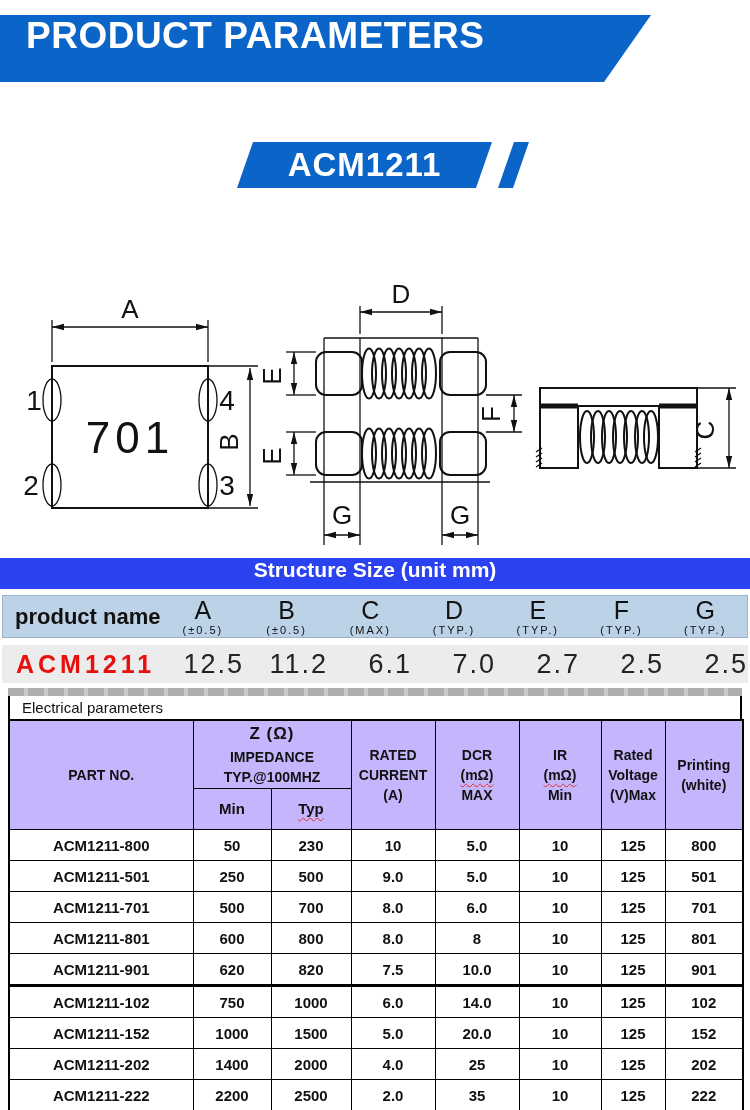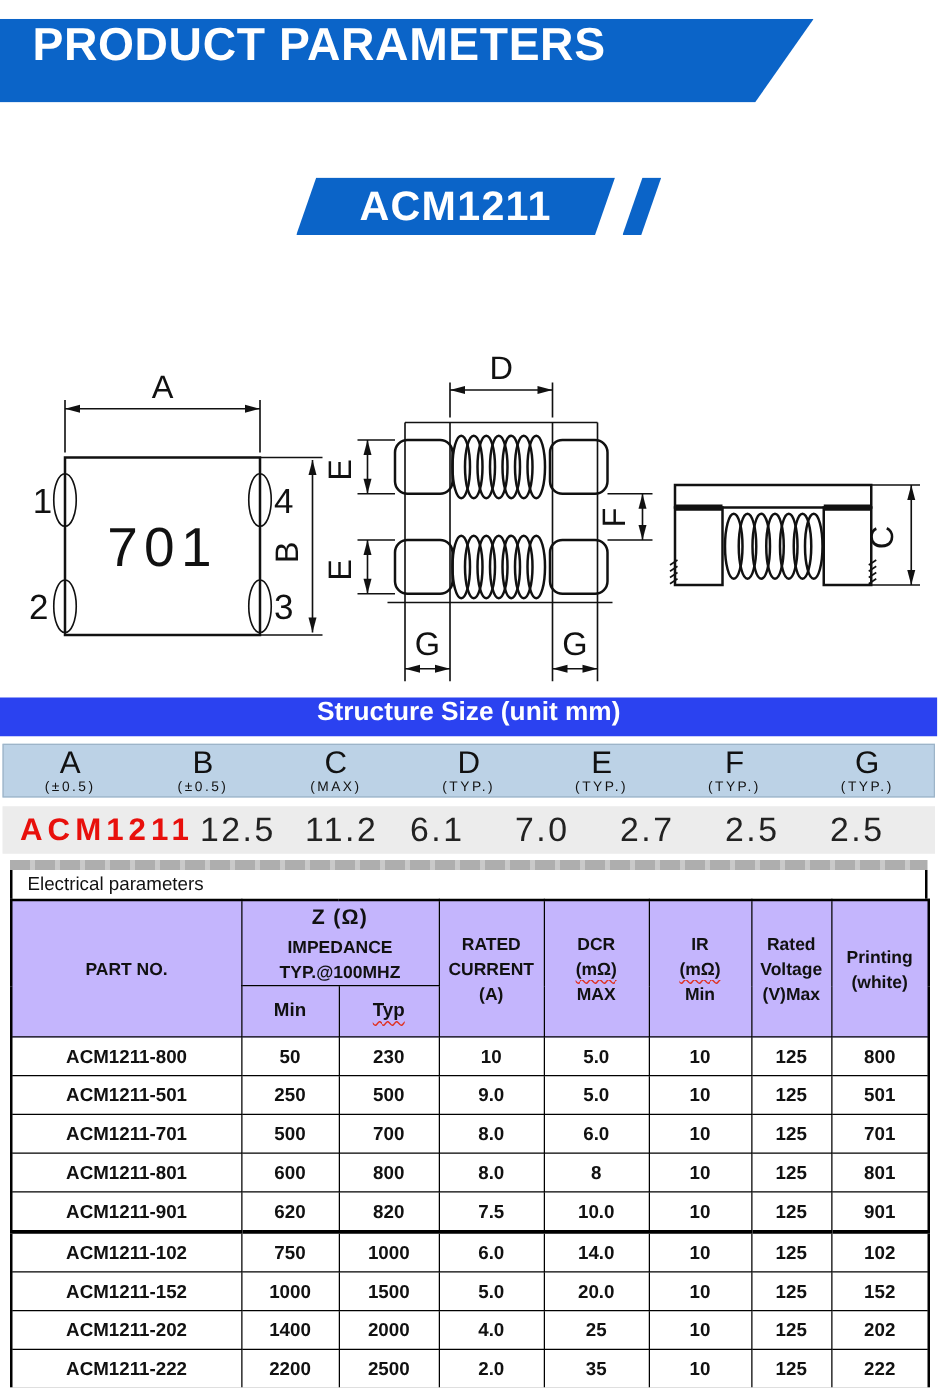--- a/index.html
+++ b/index.html
@@ -38,21 +38,21 @@
   .struct-head{position:absolute;top:595px;left:2px;width:746px;height:43px;background:#bcd2e6;
                border:1px solid #9db4c8;box-sizing:border-box;display:flex;align-items:center;}
   .struct-head .first{width:158px;font-size:22px;font-weight:bold;padding-left:12px;box-sizing:border-box;}
   .scol{flex:1;text-align:center;}
   .scol .letter{font-size:25px;line-height:1;}
   .scol .tol{font-size:11px;letter-spacing:2px;margin-top:1px;}
   .struct-row{position:absolute;top:645px;left:2px;width:746px;height:38px;background:#ececec;
               display:flex;align-items:center;}
   .struct-row .first{width:158px;padding-left:14px;box-sizing:border-box;
                      color:#e8100c;font-size:25px;font-weight:bold;letter-spacing:4px;}
-  .sval{flex:1;text-align:left;font-size:27px;letter-spacing:2px;color:#222;}
+  .sval{flex:1;text-align:right;font-size:27px;letter-spacing:2px;color:#222;}
 
   
   .gray-strip{position:absolute;top:688px;left:8px;width:734px;height:8px;
               background:repeating-linear-gradient(90deg,#aeaeae 0 16px,#c9c9c9 16px 20px);}
   .elec-label{position:absolute;top:696px;left:8px;width:734px;height:23px;background:#fff;
               border-left:2px solid #000;border-right:2px solid #000;box-sizing:border-box;
               display:flex;align-items:center;padding-left:12px;font-size:15px;font-weight:normal;}
   .elec-table{position:absolute;top:719px;left:8px;width:734px;border-collapse:collapse;
               table-layout:fixed;}
   .elec-table th,.elec-table td{border:1px solid #000;text-align:center;vertical-align:middle;
@@ -224,20 +224,21 @@
       <polygon class="ah" points="729,188 725.8,176 732.2,176"></polygon>
       <text class="dimtxt" x="714" y="150" text-anchor="middle" transform="rotate(-90 714 150)">C</text>
     </g>
   </svg>
 
   <div class="struct-bar">
     <span>Structure Size (unit mm)</span>
   </div>
 
   <div class="struct-head">
+    <div class="first">product name</div>
     <div class="scol">
       <div class="letter">A</div>
       <div class="tol">(±0.5)</div>
     </div>
     <div class="scol">
       <div class="letter">B</div>
       <div class="tol">(±0.5)</div>
     </div>
     <div class="scol">
       <div class="letter">C</div>

